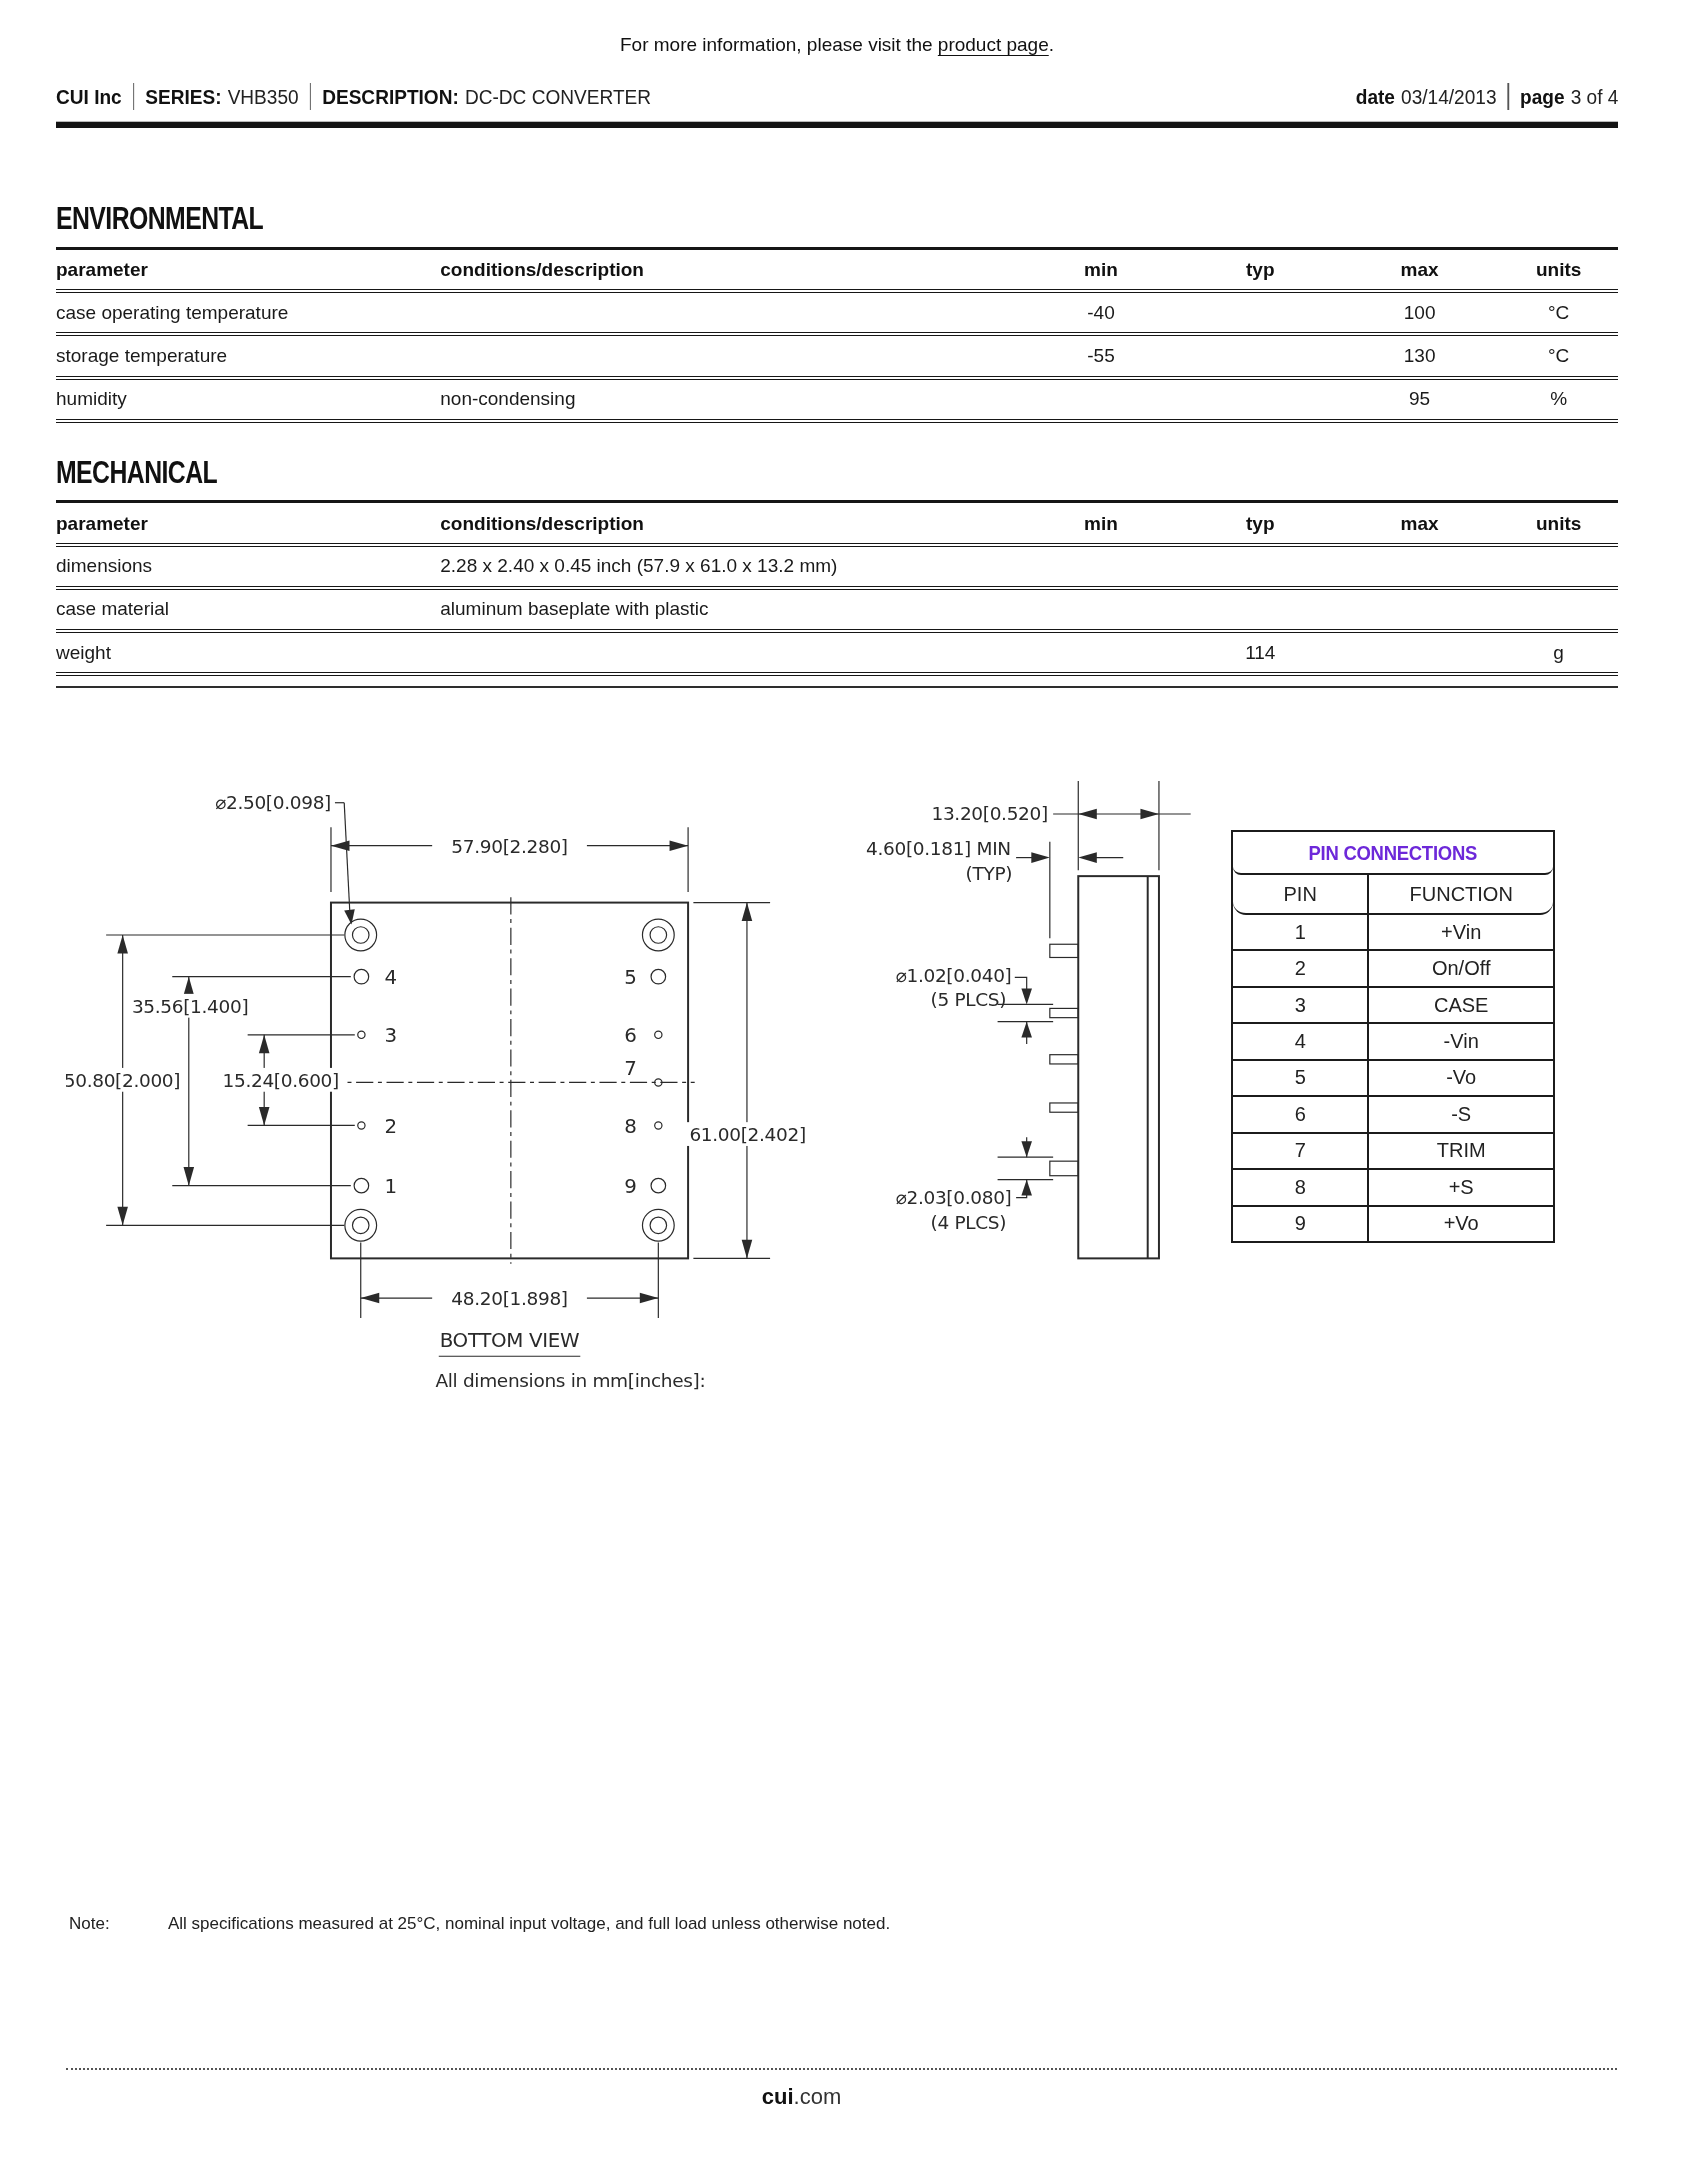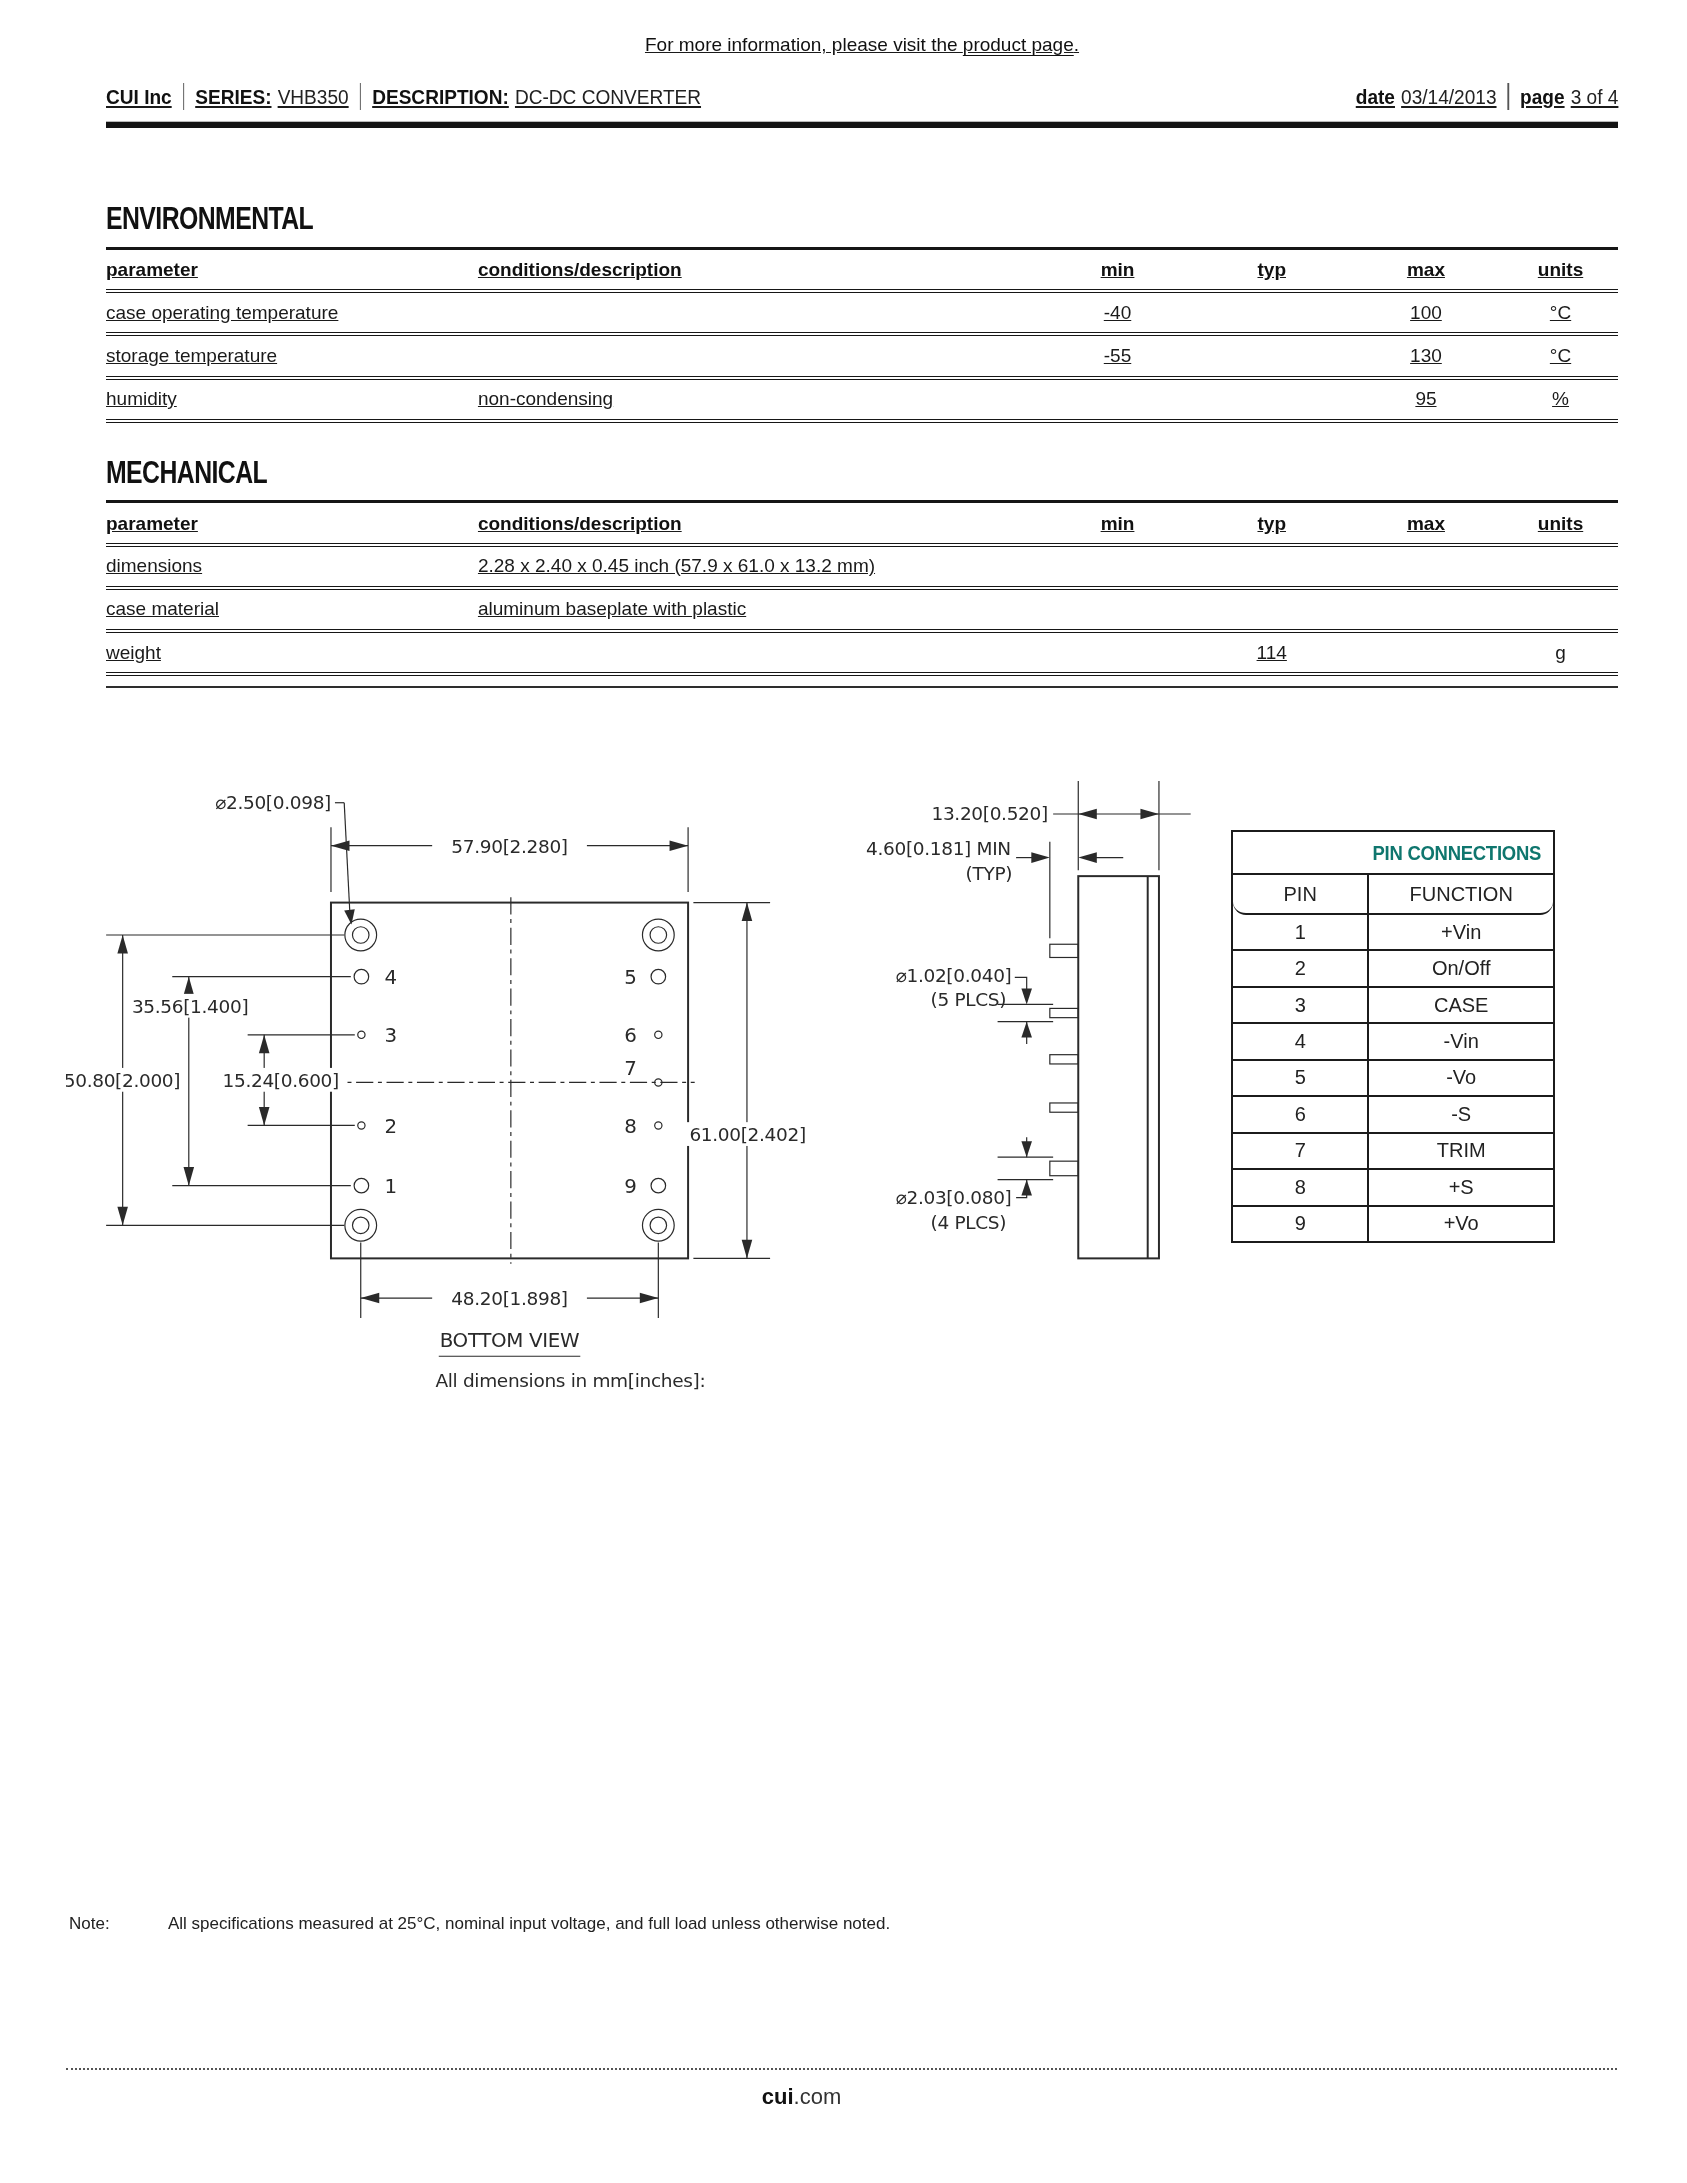--- a/index.html
+++ b/index.html
@@ -1,18 +1,18 @@
 <!DOCTYPE html>
 <html style="font-size:10.6px"><head>
 <meta charset="utf-8">
 <style>
   html,body{margin:0;padding:0;background:#888;}
   #page{position:relative;width:1687px;height:2183px;background:#ffffff;
         font-family:"Liberation Sans","DejaVu Sans",sans-serif;color:#1a1a1a;overflow:hidden;}
-  .content{padding:34px 69px 0 106px;text-decoration:underline;}
+  .content{padding:34px 69px 0 56px;}
 
   
   .info-line{text-align:center;font-size:19px;height:29px;color:#111;}
   .info-line .link{text-decoration:underline;text-underline-offset:4px;text-decoration-thickness:1.3px;}
 
   
   .header-bar{display:flex;justify-content:space-between;align-items:center;height:33px;margin-top:17px;font-size:20.5px;color:#222;}
   .hgroup{display:flex;align-items:center;white-space:nowrap;transform:scaleX(0.93);}
   .hgroup.left{transform-origin:0 50%;}
   .hgroup.right{transform-origin:100% 50%;}
@@ -45,22 +45,22 @@
   #drawing-svg .big{font-size:30px;}
   .dline{stroke:#2a2a2a;stroke-width:1.8;fill:none;}
   .oline{stroke:#2a2a2a;stroke-width:3;fill:none;}
   .cline{stroke:#2a2a2a;stroke-width:1.8;fill:none;stroke-dasharray:26 7 6 7;}
   .ah{fill:#2a2a2a;stroke:none;}
   .wbg{fill:#ffffff;stroke:none;}
 
   
   #pin-table{position:absolute;left:1231px;top:830px;width:324px;height:413px;
              border:2px solid #1b1b1b;display:flex;flex-direction:column;box-sizing:border-box;background:#fff;}
-  .pc-title{height:41px;border-bottom:2px solid #1b1b1b;display:flex;align-items:center;justify-content:flex-end;
-            font-size:21px;font-weight:bold;color:#0f766e;flex:none;}
+  .pc-title{height:41px;border-bottom:2px solid #1b1b1b;display:flex;align-items:center;justify-content:center;
+            font-size:21px;font-weight:bold;color:#6d28d9;flex:none;border-radius:8px;}
   .pc-title span{transform:scaleX(0.88);letter-spacing:-0.3px;}
   .pc-head{height:38px;flex:none;border-radius:13px;}
   .pc-row,.pc-head{display:flex;border-bottom:2px solid #1b1b1b;font-size:20px;color:#222;}
   .pc-row{flex:1;}
   .pc-row:last-child{border-bottom:none;}
   .pc-cell-pin{width:42%;border-right:2px solid #1b1b1b;display:flex;align-items:center;justify-content:center;}
   .pc-cell-fn{flex:1;display:flex;align-items:center;justify-content:center;}
 
   
   #footer-note{position:absolute;left:69px;top:1914px;font-size:17px;color:#222;display:flex;}

